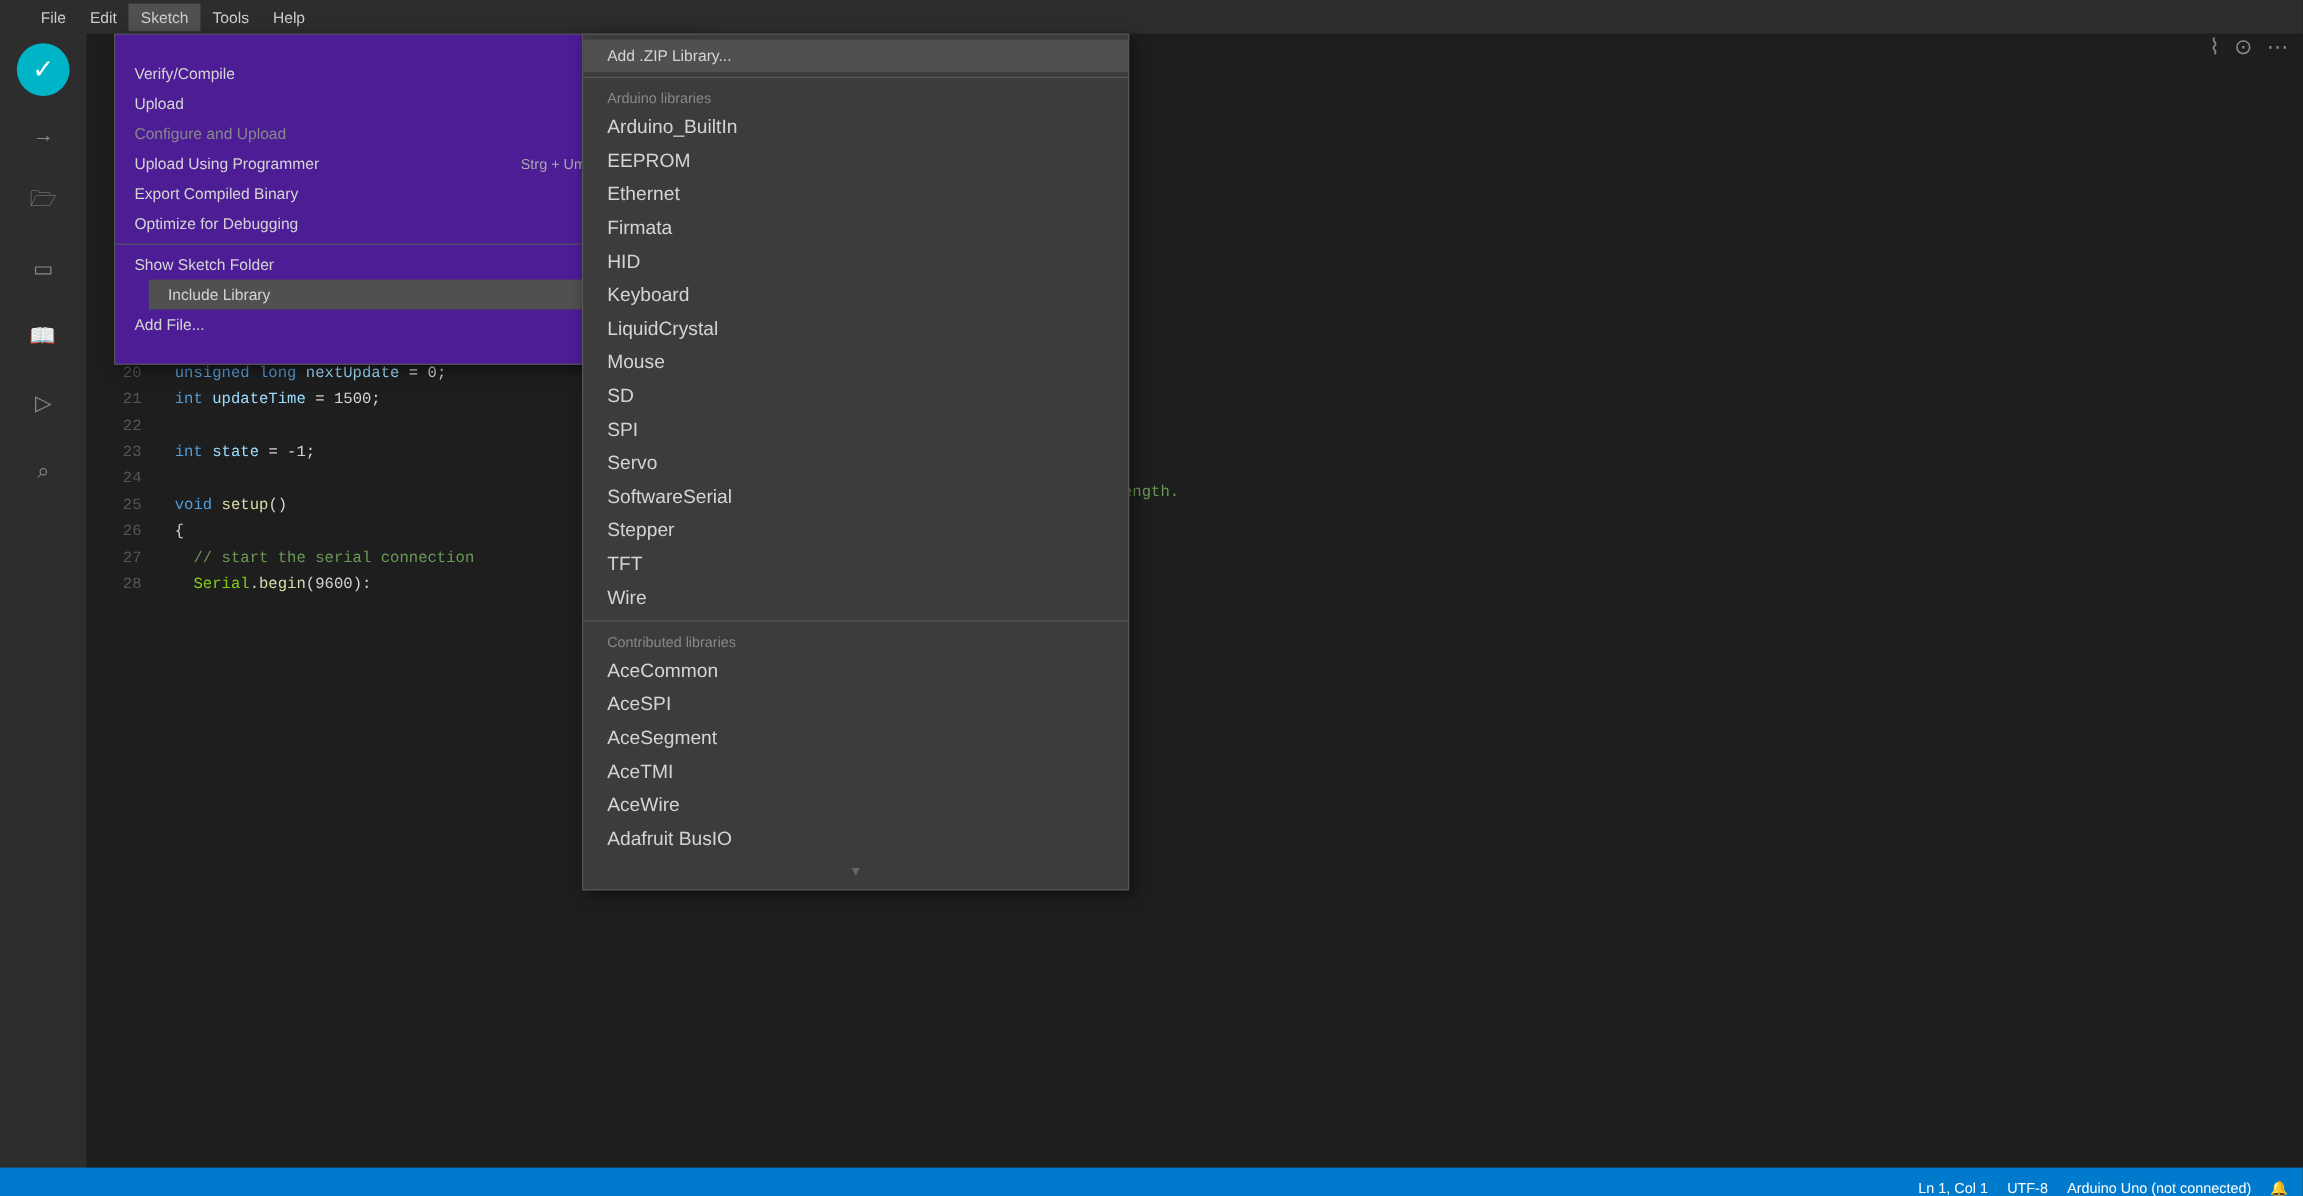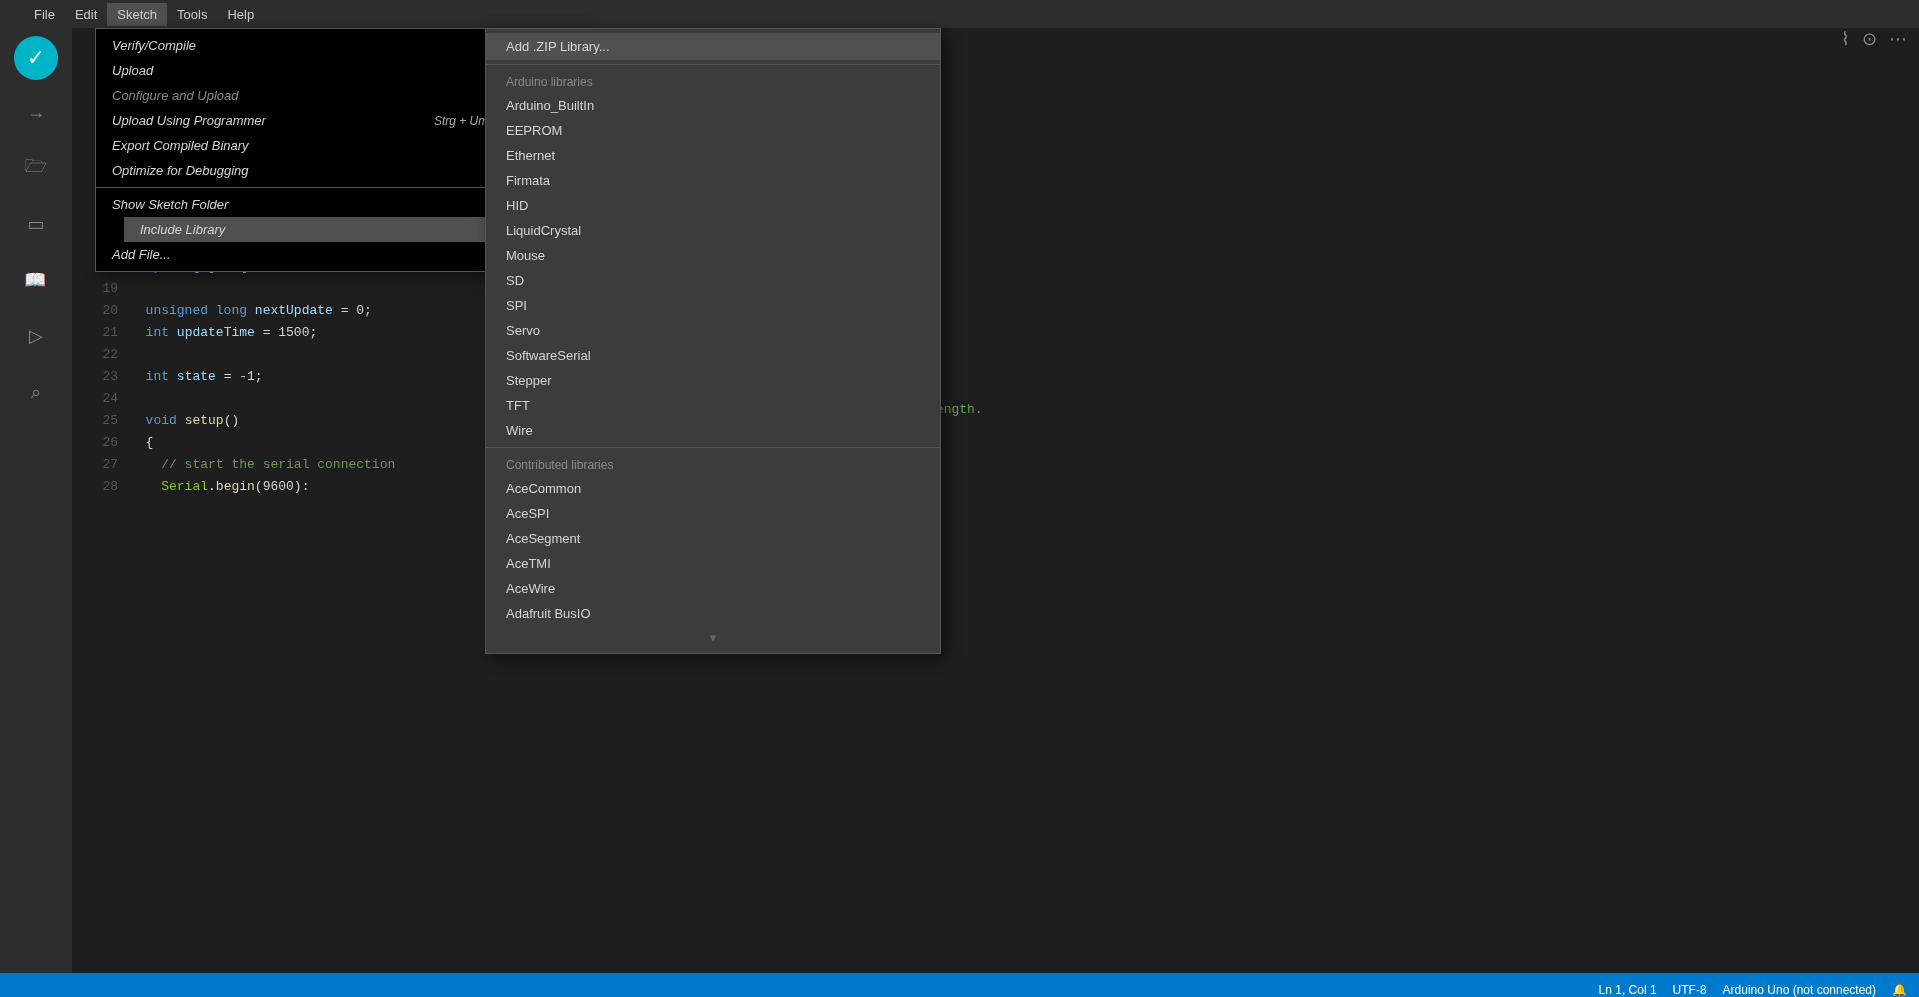--- a/index.html
+++ b/index.html
@@ -115,26 +115,25 @@
     .topright-icon {
       cursor: pointer;
     }
 
     
     .sketch-dropdown {
       position: absolute;
       top: 28px;
       left: 95px;
       width: 490px;
-      background: #000000;
+      background: #4c1d95;
       border: 1px solid #555;
       z-index: 200;
-      padding: 4px 0;
+      padding: 20px 0;
       box-shadow: 4px 4px 12px rgba(0,0,0,0.5);
-      font-style: italic;
     }
     .menu-item {
       display: flex;
       align-items: center;
       justify-content: space-between;
       padding: 5px 16px;
       cursor: pointer;
       color: #d4d4d4;
       font-size: 13px;
       white-space: nowrap;
@@ -169,21 +168,21 @@
       box-shadow: 4px 4px 12px rgba(0,0,0,0.5);
       max-height: 900px;
       overflow-y: auto;
     }
     .submenu-item {
       display: flex;
       align-items: center;
       padding: 5px 20px;
       cursor: pointer;
       color: #d4d4d4;
-      font-size: 13px;
+      font-size: 16px;
     }
     .submenu-section-header {
       padding: 6px 16px 4px 20px;
       color: #888;
       font-size: 12px;
       cursor: default;
     }
     .submenu-separator {
       height: 1px;
       background: #555;
@@ -318,20 +317,23 @@
   <div class="submenu-item">
       <span>Ethernet</span>
     </div>
   <div class="submenu-item">
       <span>Firmata</span>
     </div>
   <div class="submenu-item">
       <span>HID</span>
     </div>
   <div class="submenu-item">
+      <span>Keyboard</span>
+    </div>
+  <div class="submenu-item">
       <span>LiquidCrystal</span>
     </div>
   <div class="submenu-item">
       <span>Mouse</span>
     </div>
   <div class="submenu-item">
       <span>SD</span>
     </div>
   <div class="submenu-item">
       <span>SPI</span>

